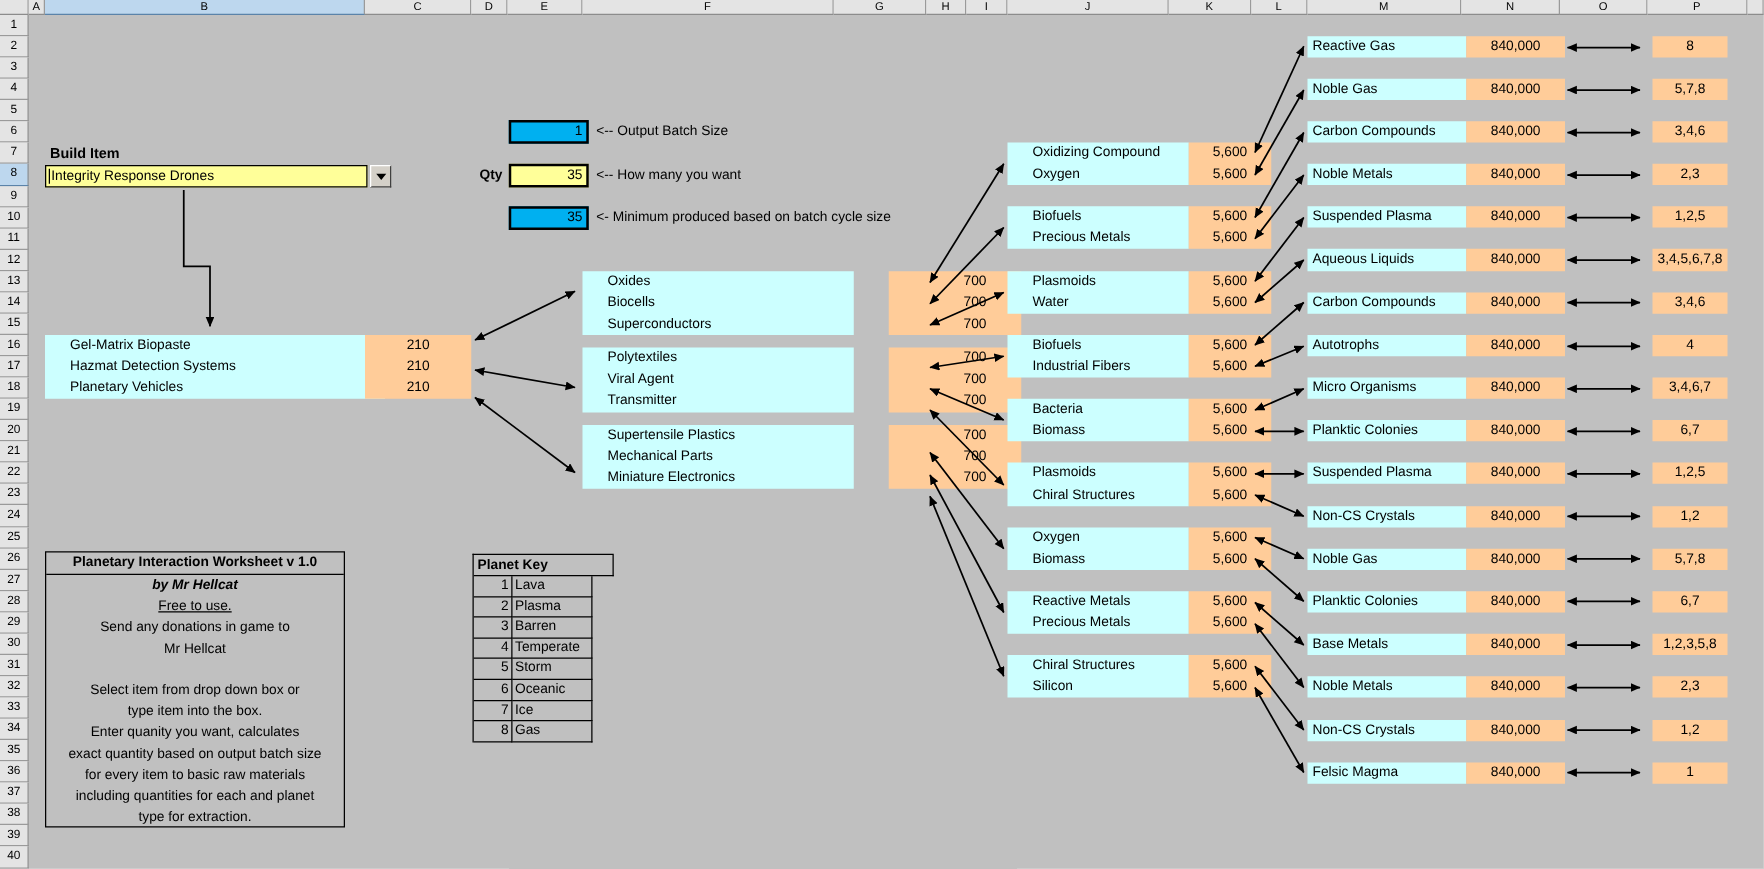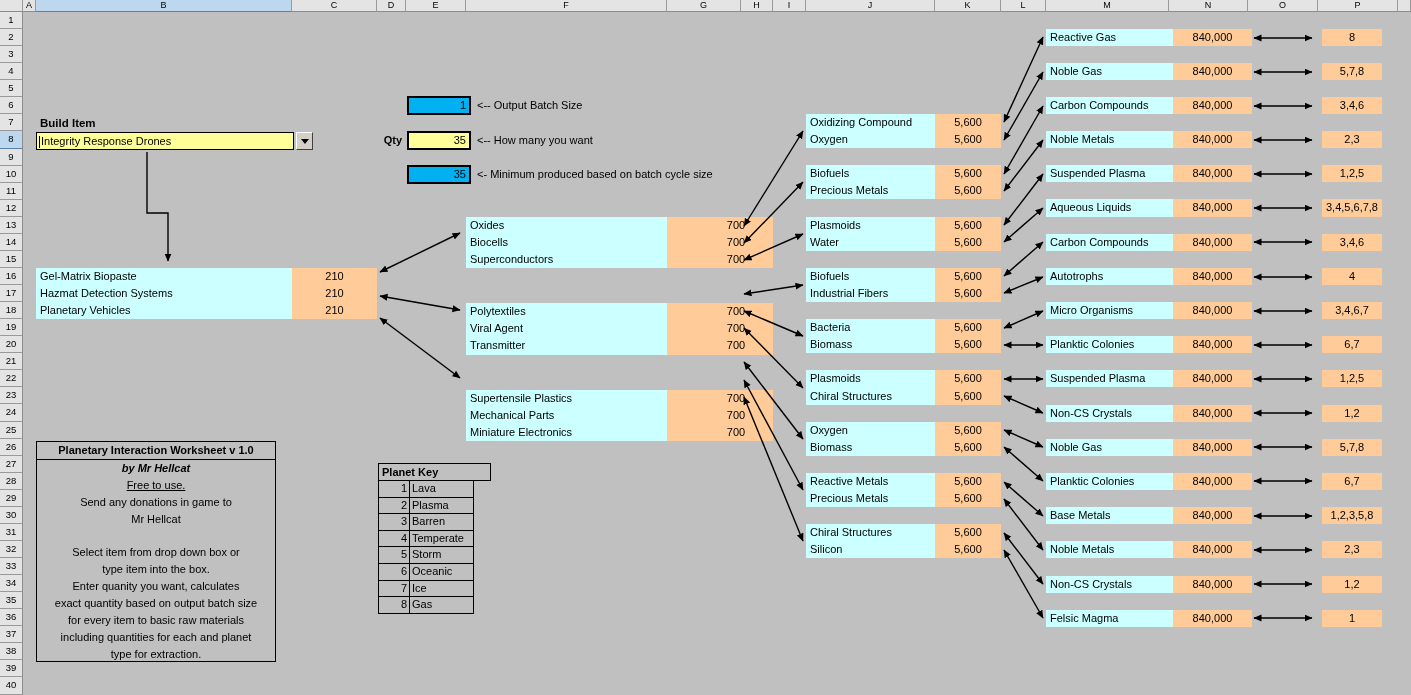--- a/index.html
+++ b/index.html
@@ -10,31 +10,31 @@
   #colheads{position:absolute;left:0;top:0;height:12px;width:1411px;display:flex;}
   .ch{box-sizing:border-box;height:12px;background:#E4E4E4;border-right:1px solid #9A9A9A;
       border-bottom:1px solid #8C8C8C;font-size:9px;line-height:11px;text-align:center;overflow:hidden;}
   .ch.sel{background:#BDD7EE;border-bottom:1px solid #5B83A9;}
   #rowheads{position:absolute;left:0;top:12px;width:23px;}
   #rowheads div{box-sizing:border-box;width:23px;height:17.075px;background:#E4E4E4;
       border-right:1px solid #8C8C8C;border-bottom:1px solid #9A9A9A;
       font-size:9.5px;line-height:16px;text-align:center;}
   #rowheads div:nth-of-type(8){background:#BDD7EE;border-bottom:1px solid #5B83A9;}
   
-  .cyan{background:#CCFFFF;}
+  .cyan{background:#CCFFFF;padding-left:16px;}
   .orange{background:#FFCC99;}
   .ln{height:17.1px;line-height:17.1px;white-space:nowrap;overflow:visible;}
   .pl{padding-left:4px;}
   .c{text-align:center;}
   
   #t1names{left:36px;top:268px;width:256px;}
   #t1qty{left:292px;top:268px;width:85px;}
   
   #t2wrap{left:466px;top:217px;}
-  .t2block{display:flex;margin-bottom:35px;}
+  .t2block{display:flex;margin-bottom:10px;gap:28px;}
   .t2names{width:201px;}
   .t2qty{width:74px;padding-left:32px;}
   
   #t3wrap{left:806px;top:114px;}
   .t3pair{display:flex;margin-bottom:17.1px;}
   .t3names{width:129px;}
   .t3qty{width:66px;}
   
   #t4wrap{left:1046px;top:28.5px;}
   .t4row{display:flex;margin-bottom:17.1px;height:17.1px;}
@@ -60,21 +60,21 @@
   .note{line-height:15px;white-space:nowrap;}
   #qtylabel{left:352px;top:134px;width:50px;text-align:right;font-weight:bold;font-size:11px;}
   
   #infobox{left:36px;top:441px;width:240px;height:221px;border:1px solid #000;box-sizing:border-box;}
   #infotitle{box-sizing:border-box;height:18px;border-bottom:1px solid #000;text-align:center;
              font-weight:bold;line-height:17px;}
   .iline{height:16.9px;line-height:16.9px;text-align:center;white-space:nowrap;}
   .bi{font-weight:bold;font-style:italic;}
   .ul{text-decoration:underline;}
   
-  #planetkey{left:378px;top:443px;width:113px;border-left:1px solid #000;border-top:1px solid #000;box-sizing:border-box;margin-top:20px;}
+  #planetkey{left:378px;top:443px;width:113px;border-left:1px solid #000;border-top:1px solid #000;box-sizing:border-box;}
   #pktitle{box-sizing:border-box;border-right:1px solid #000;border-bottom:1px solid #000;height:17px;
            line-height:16px;font-weight:bold;padding-left:3px;}
   .pkrow{display:flex;height:16.6px;}
   .pknum{box-sizing:border-box;width:31px;border-right:1px solid #000;border-bottom:1px solid #000;
          text-align:right;padding-right:2px;line-height:15.5px;}
   .pkname{box-sizing:border-box;width:64px;border-right:1px solid #000;border-bottom:1px solid #000;
           padding-left:2px;line-height:15.5px;white-space:nowrap;overflow:hidden;}
   
   #arrows{position:absolute;left:0;top:0;pointer-events:none;}
   .da{stroke:#000;stroke-width:1.4;}

